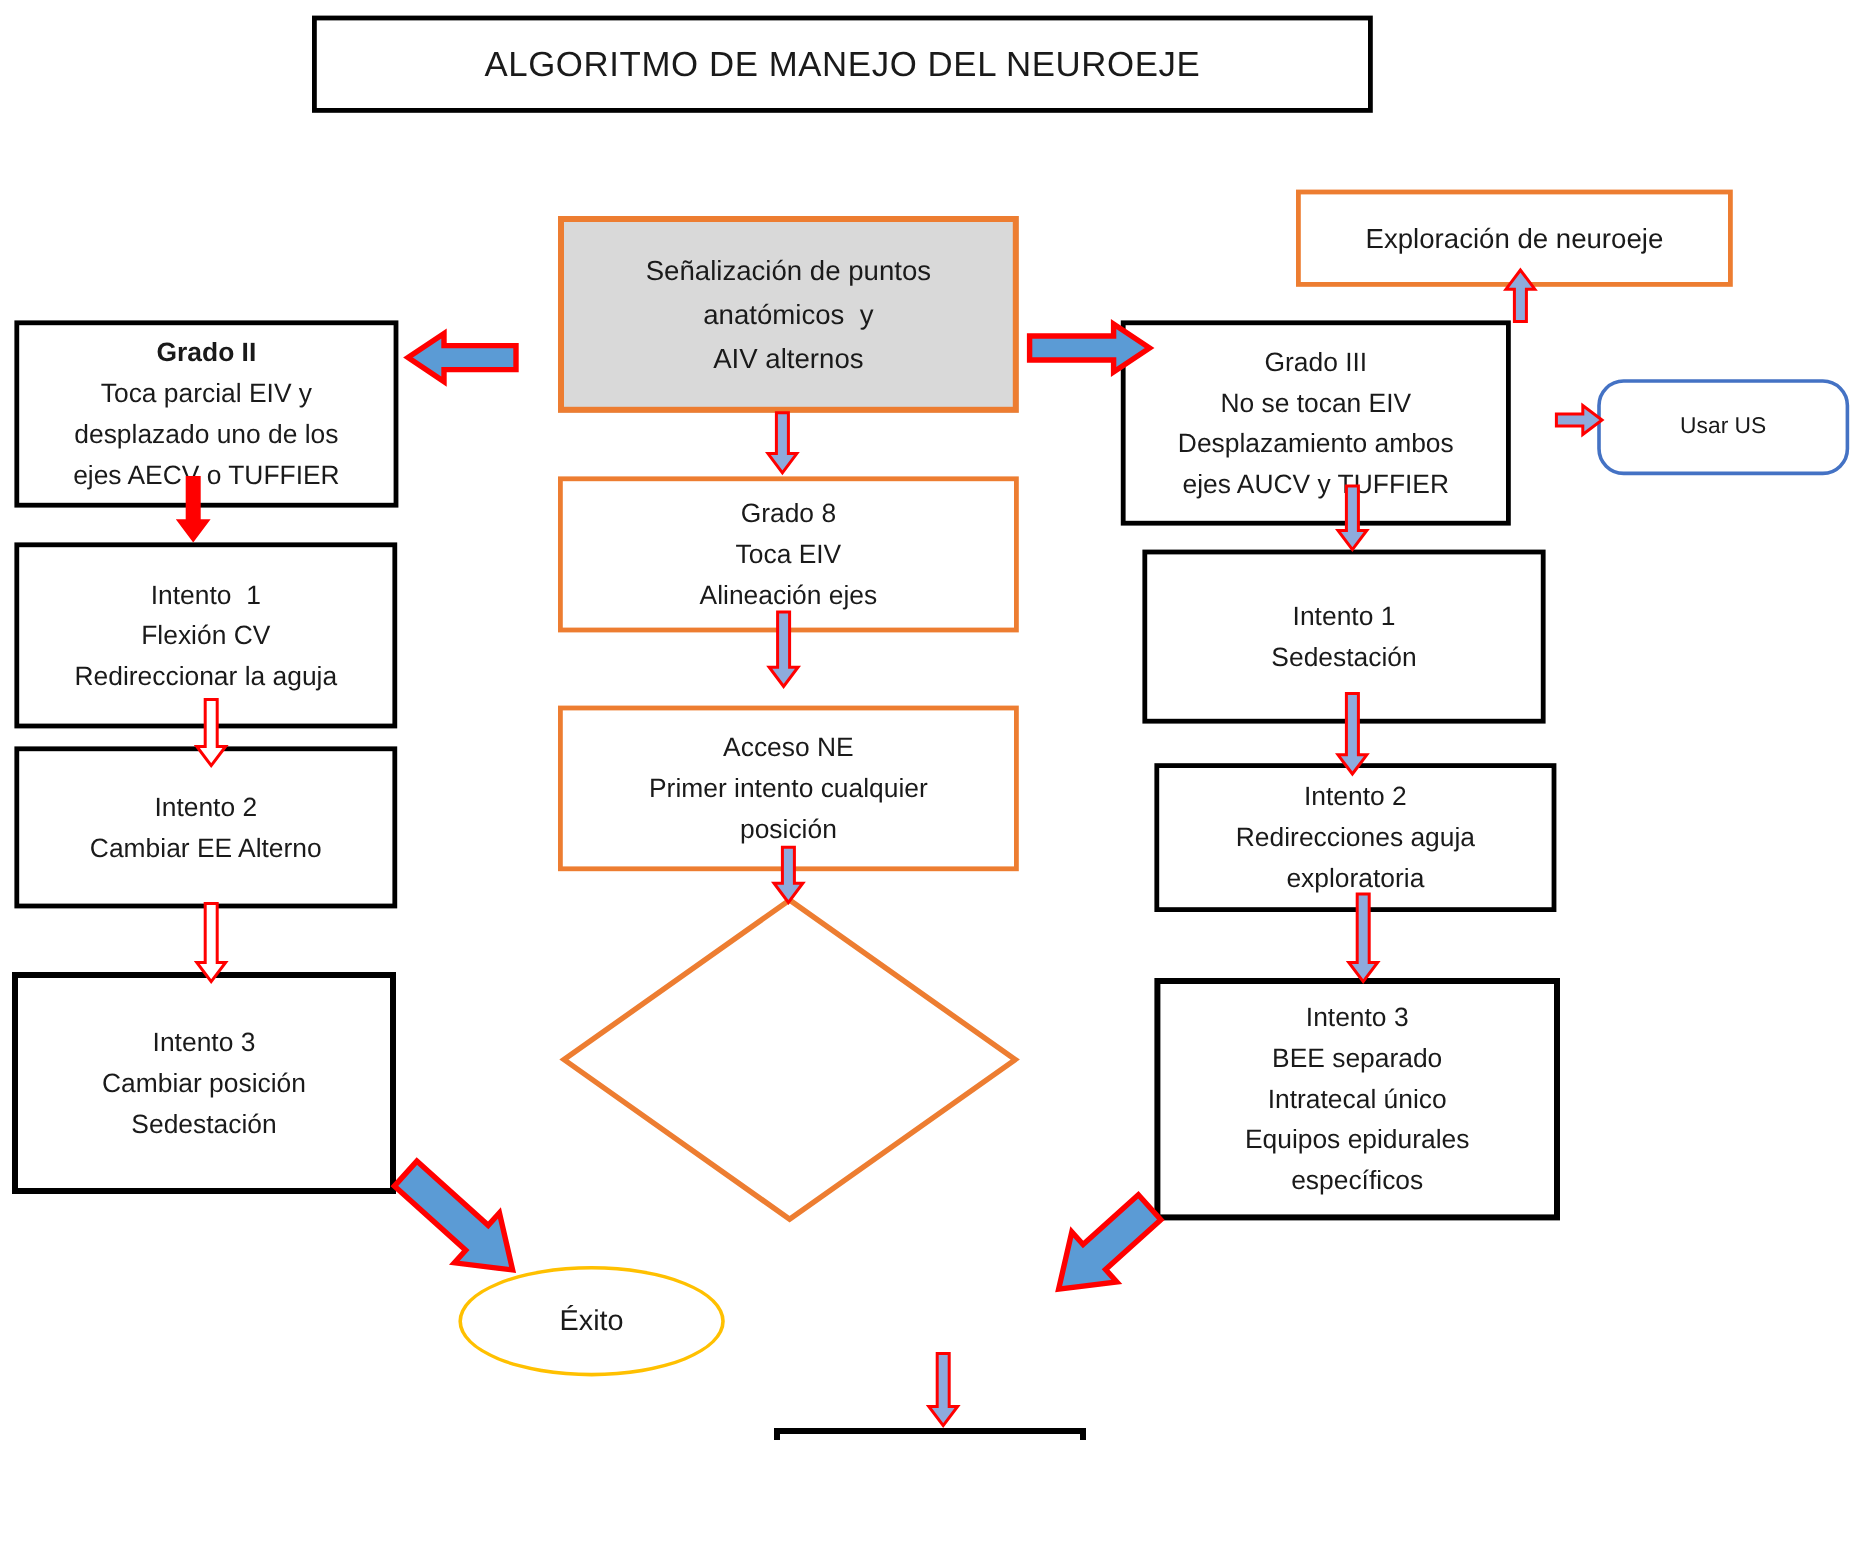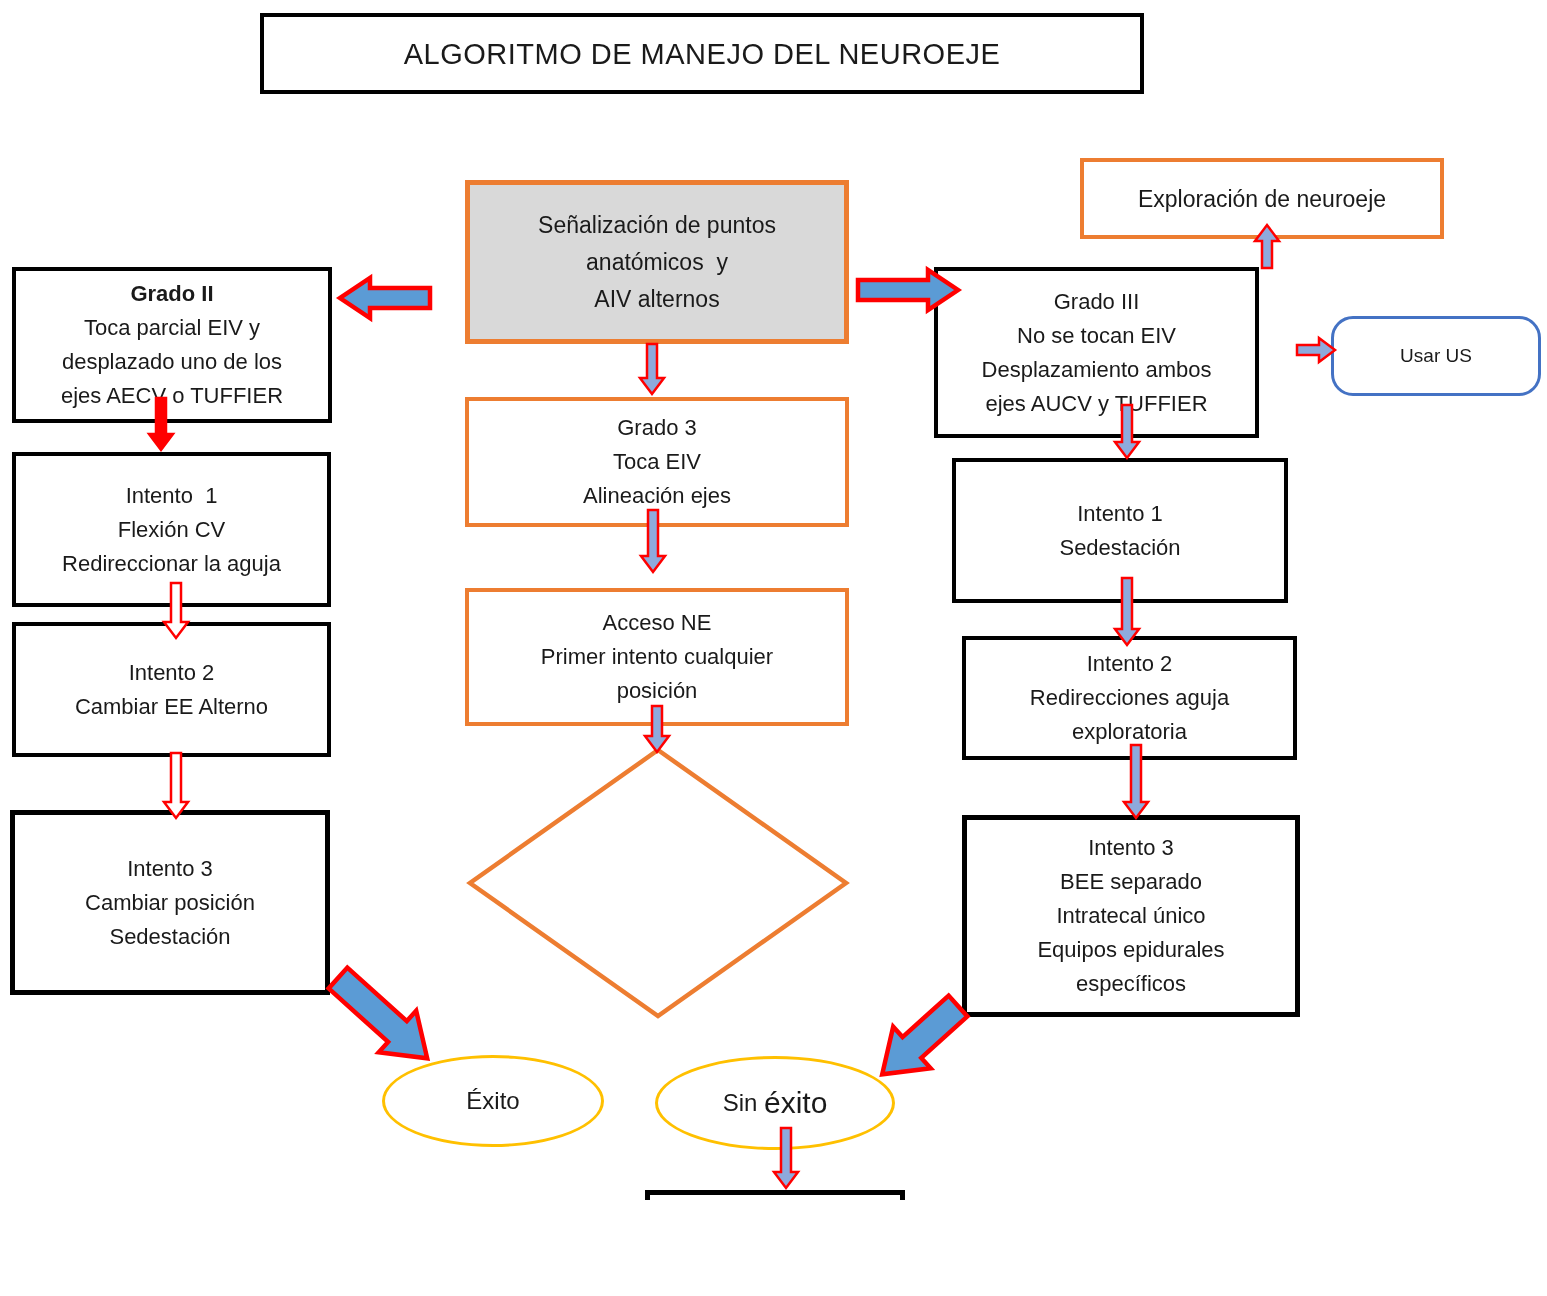--- a/index.html
+++ b/index.html
@@ -86,21 +86,21 @@
 ejes AECV o TUFFIER</div>
   </div>
 
   <div class="node b-black" id="n-grado3">Grado III
 No se tocan EIV
 Desplazamiento ambos
 ejes AUCV y TUFFIER</div>
 
   <div class="node rounded-blue" id="n-usar-us">Usar US</div>
 
-  <div class="node b-orange" id="n-grado1">Grado 3
+  <div class="node b-orange" id="n-grado1">Grado 8
 Toca EIV
 Alineación ejes</div>
 
   <div class="node b-orange" id="n-acceso">Acceso NE
 Primer intento cualquier
 posición</div>
 
   <div class="node b-black" id="n-l-intento1">Intento  1
 Flexión CV
 Redireccionar la aguja</div>
@@ -117,23 +117,20 @@
 exploratoria</div>
   <div class="node b-black-thick" id="n-r-intento3">Intento 3
 BEE separado
 Intratecal único
 Equipos epidurales
 específicos</div>
 
 
   <div class="node ellipse" id="n-exito">Éxito</div>
 
-  <div class="node ellipse" id="n-sin-exito">
-    <span class="small">Sin </span><span class="big">éxito</span>
-  </div>
 
   <div class="node b-black-thick" id="n-cambiar">Acceso de
 técnica</div>
 
   <svg id="overlay" viewBox="0 0 1547 1296" xmlns="http://www.w3.org/2000/svg">
 
     <polygon points="658,750 846,883 658,1016 470,883" fill="none" stroke="#ED7D31" stroke-width="4.5" stroke-linejoin="miter"></polygon>
 
     <g fill="#5B9BD5" stroke="#FF0000" stroke-width="4.5" stroke-linejoin="miter">
       <polygon transform="translate(430,298) rotate(180)" points="0,-10 60,-10 60,-20 90,0 60,20 60,10 0,10"></polygon>

